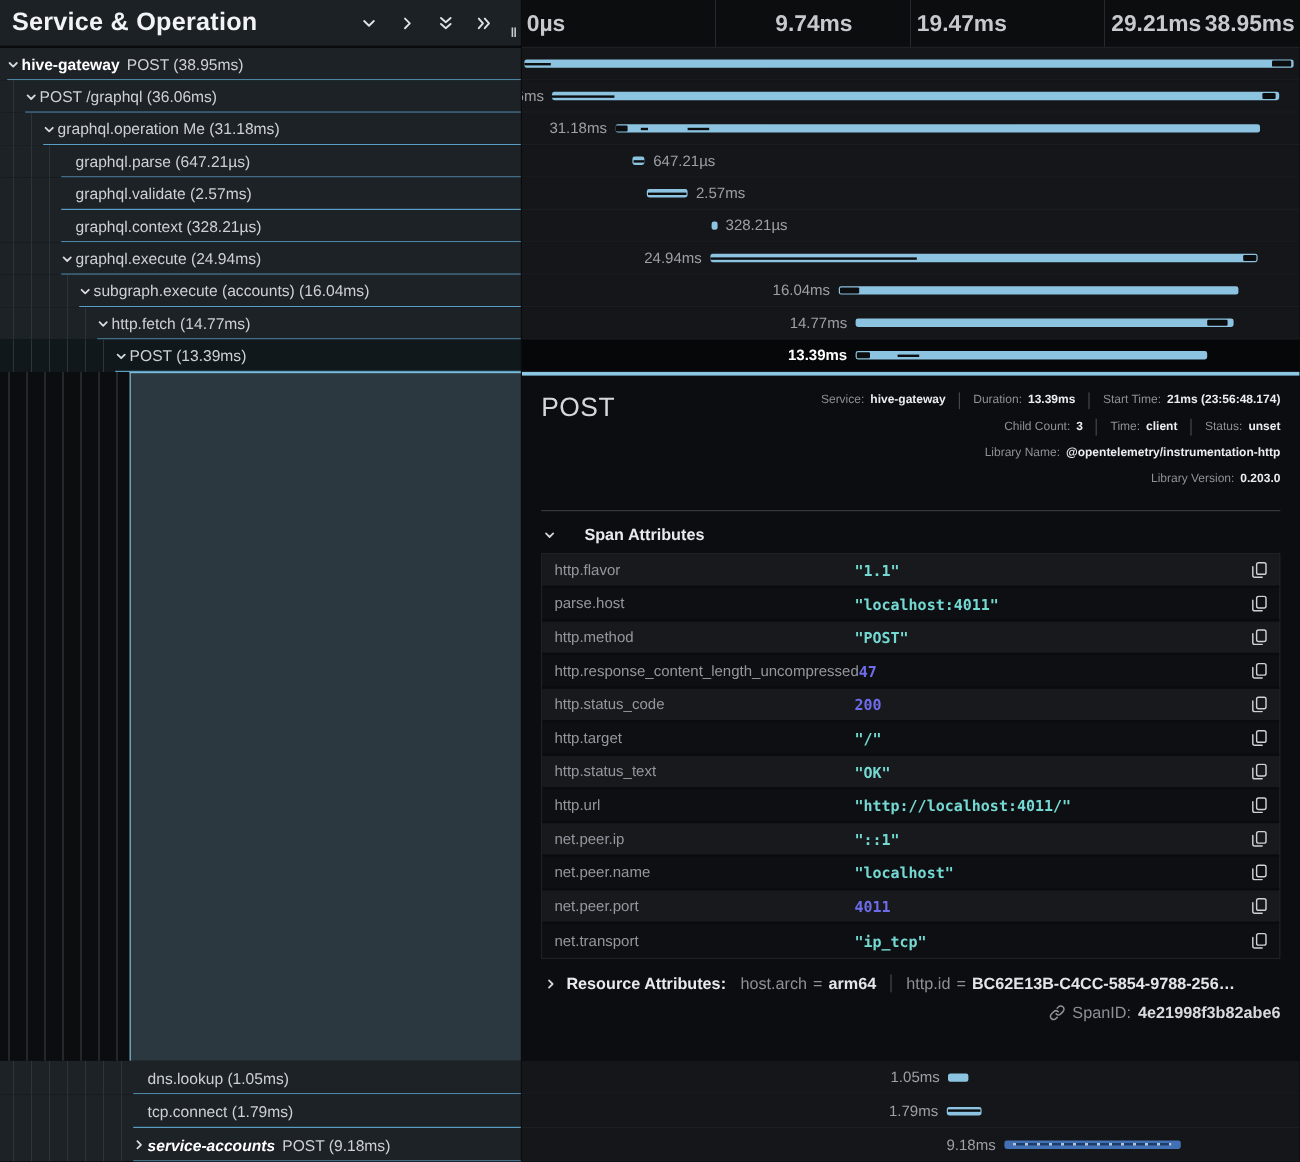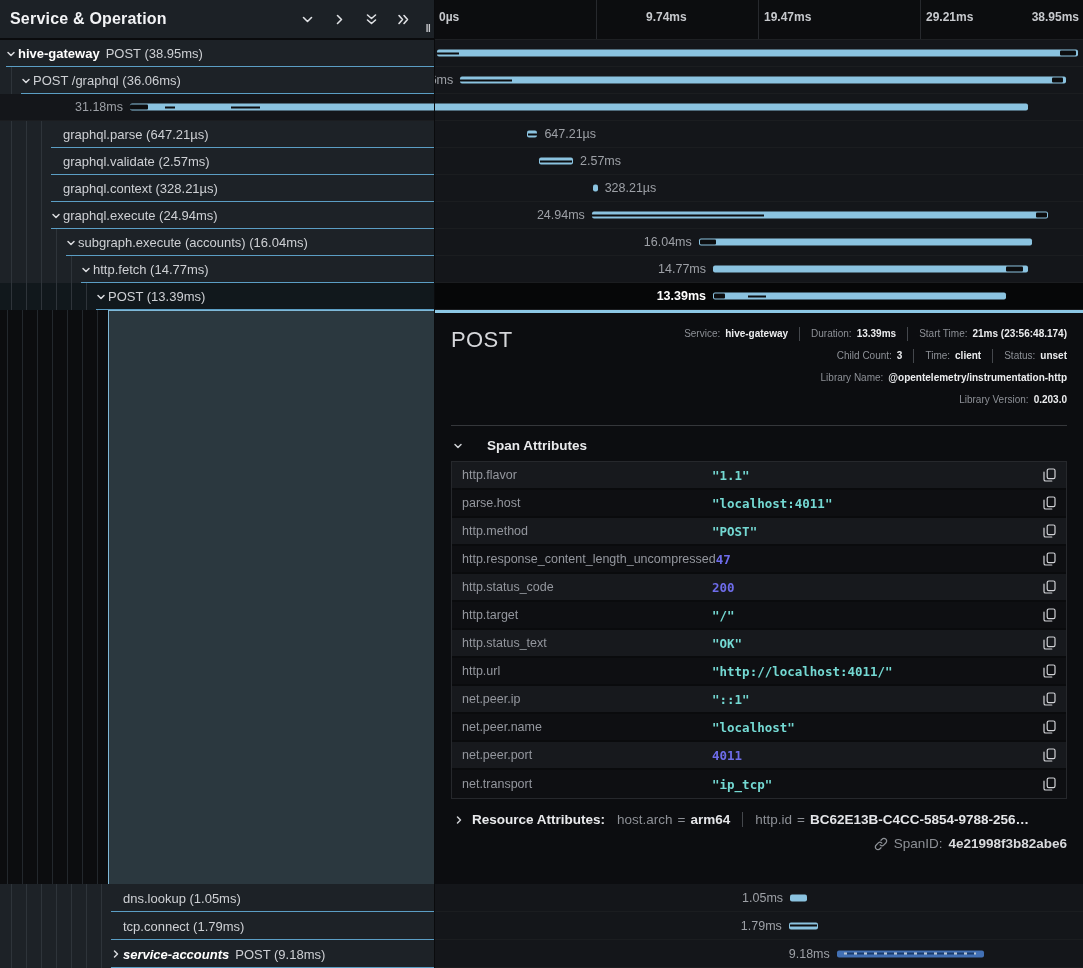--- a/index.html
+++ b/index.html
@@ -18,28 +18,28 @@
     --block:#2b383f;
   }
   *{box-sizing:border-box;margin:0;padding:0;}
   html,body{width:1083px;height:968px;overflow:hidden;}
   body{background:var(--bg);font-family:"Liberation Sans","DejaVu Sans",sans-serif;color:var(--text);}
   .app{position:relative;width:1083px;height:968px;background:var(--bg);}
 
   
   .left-header{position:absolute;left:0;top:0;width:435px;height:40px;background:#1c2126;
     border-bottom:2px solid #0a0b0d;display:flex;align-items:center;padding:0 10px;}
-  .left-header .title{font-size:16px;font-weight:700;color:#f2f3f5;letter-spacing:.2px;flex:0 0 auto;}
+  .left-header .title{font-size:21px;font-weight:700;color:#f2f3f5;letter-spacing:.2px;flex:0 0 auto;}
   .hdr-icons{margin-left:auto;display:flex;align-items:center;gap:17px;color:#dfe1e4;padding-right:14px;}
   .hdr-icons .hicon{display:inline-flex;cursor:pointer;}
   .resize-handle{position:absolute;right:3px;top:22px;color:#c9cbcf;font-size:11px;letter-spacing:1px;font-weight:700;}
 
   .timeline-header{position:absolute;left:435px;top:0;width:648px;height:40px;background:#0c0d0f;
     border-bottom:1px solid #1e2023;}
-  .tick{position:absolute;top:10px;font-size:12px;font-weight:600;color:#c7c9cd;white-space:nowrap;}
+  .tick{position:absolute;top:10px;font-size:19px;font-weight:600;color:#c7c9cd;white-space:nowrap;}
   .tick.t0{left:4px;} .tick.t1{left:calc(25% + 5px);margin-left:44px;} .tick.t2{left:calc(50% + 5px);}
   .tick.t3{left:calc(75% + 5px);} .tick.t4{right:4px;}
 
   .gridbg{background-image:
     linear-gradient(to right,transparent calc(25% - 1px),var(--grid) calc(25% - 1px),var(--grid) 25%,transparent 25%),
     linear-gradient(to right,transparent calc(50% - 1px),var(--grid) calc(50% - 1px),var(--grid) 50%,transparent 50%),
     linear-gradient(to right,transparent calc(75% - 1px),var(--grid) calc(75% - 1px),var(--grid) 75%,transparent 75%);}
 
   
   .rows-top{position:absolute;left:0;top:40px;width:1083px;height:270px;}
@@ -191,20 +191,30 @@
       <div class="bar-cell gridbg">
         <span class="dur" style="right: calc(96.1% + 7px);">36.06ms</span>
         <div class="bar" style="left: 3.9%; width: 93.5%;">
             <div class="mark m-line" style="left: 0%; width: 8.6%;"></div>
             <div class="mark m-block" style="left: 97.6%; width: 1.9%;"></div>
           </div>
       </div>
     </div>
 
     <div class="row">
+      <div class="tree-cell" style="--ul: 36px;">
+        <div class="guides" style="width: 30px;"></div>
+        <span class="chev down">
+            <svg width="10" height="10" viewBox="0 0 10 10">
+              <path d="M2 3.5 L5 6.5 L8 3.5" fill="none" stroke="currentColor" stroke-width="1.5" stroke-linecap="round" stroke-linejoin="round"></path>
+            </svg>
+          </span>
+
+        <span class="op">graphql.operation Me (31.18ms)</span>
+      </div>
       <div class="bar-cell gridbg">
         <span class="dur" style="right: calc(88% + 7px);">31.18ms</span>
         <div class="bar" style="left: 12%; width: 82.9%;">
             <div class="mark m-block" style="left: 0%; width: 2%;"></div>
             <div class="mark m-line" style="left: 3.9%; width: 1.1%;"></div>
             <div class="mark m-line" style="left: 11.3%; width: 3.2%;"></div>
           </div>
       </div>
     </div>
 

